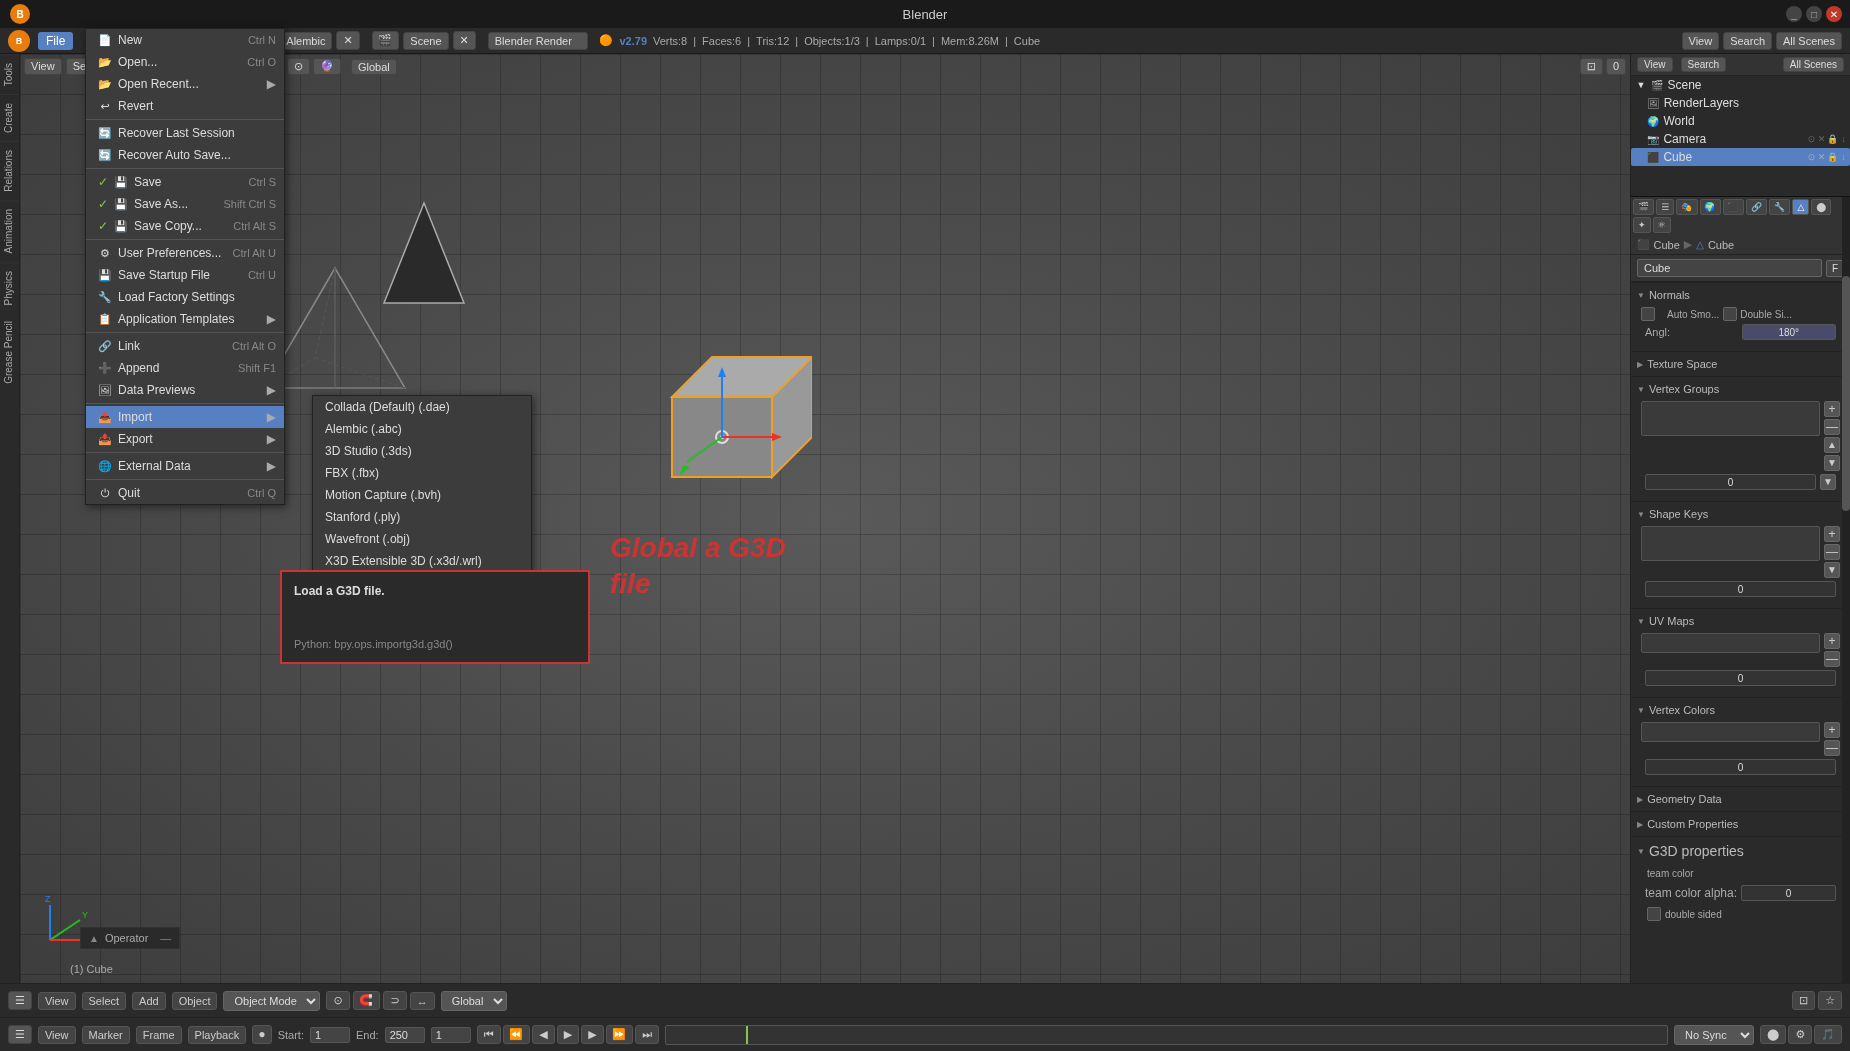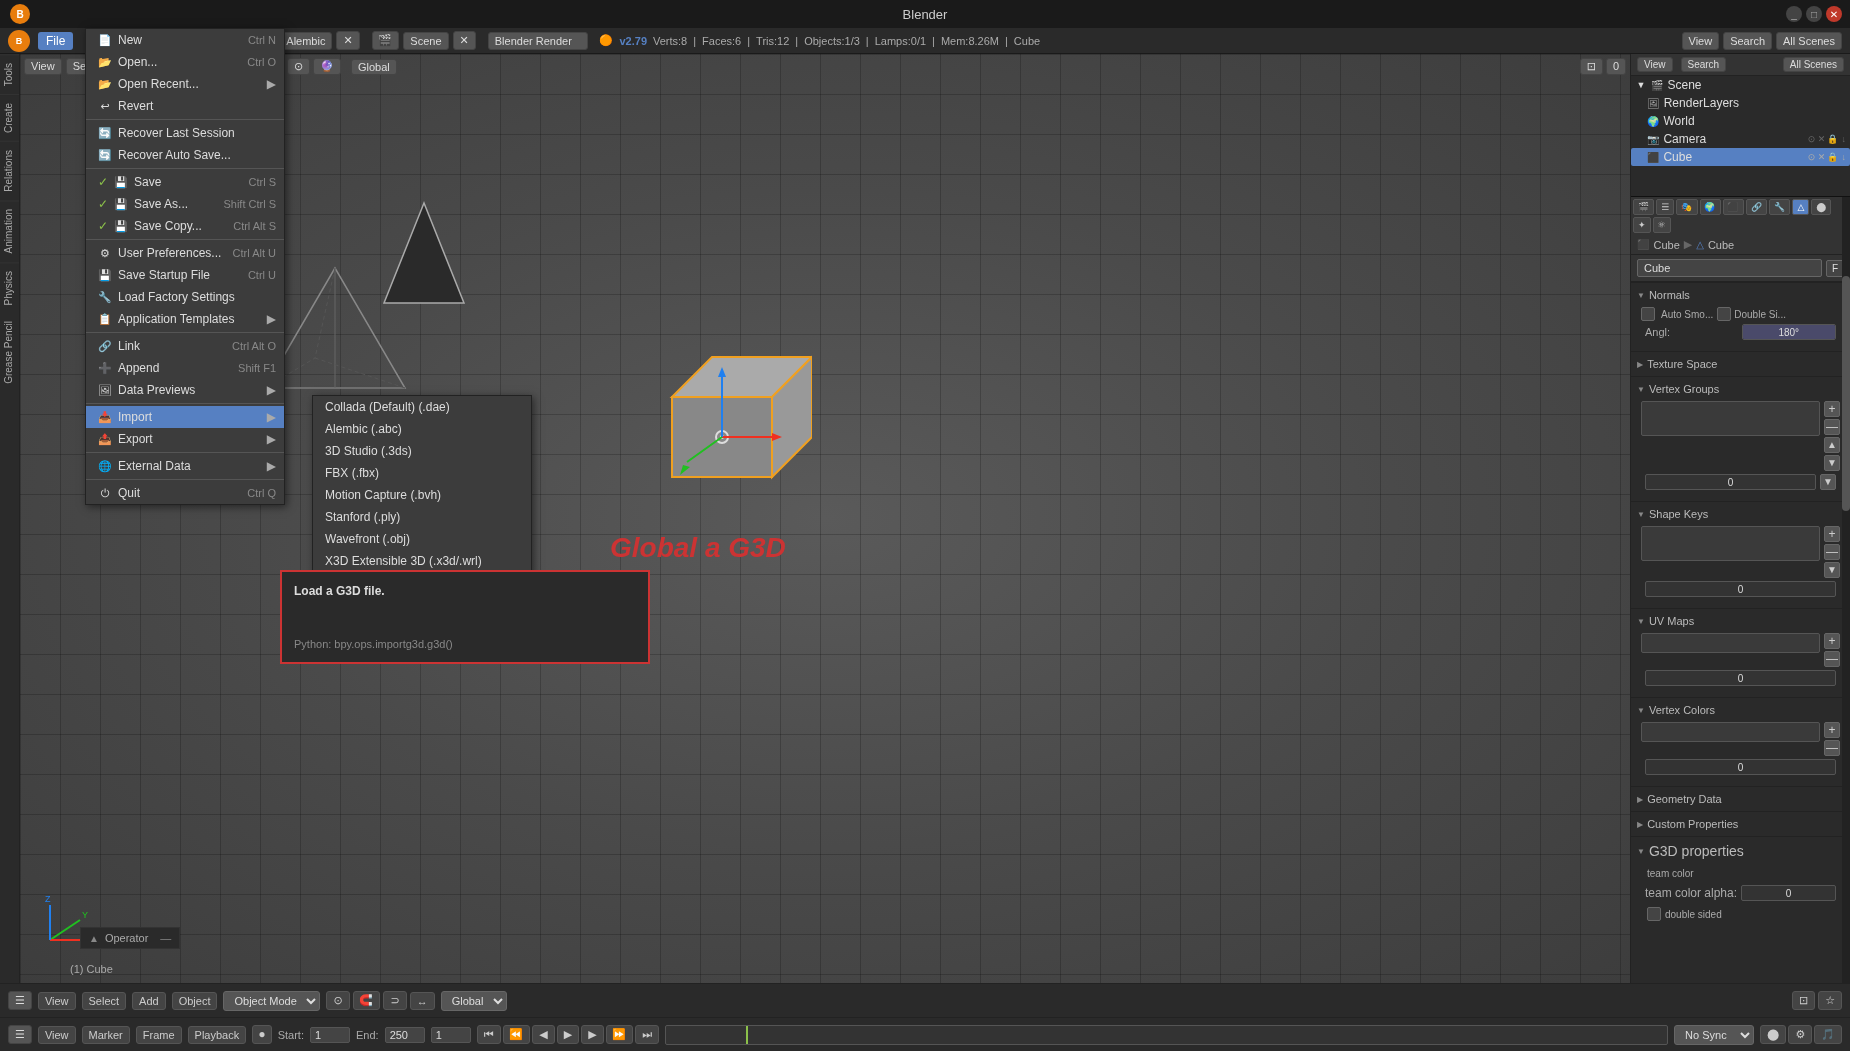--- a/index.html
+++ b/index.html
@@ -795,21 +795,21 @@
 
       <div class="object-name-row">
         <input class="object-name-input" value="Cube" style="">
         <button class="f-btn">F</button>
       </div>
 
       <div class="prop-section">
         <div class="prop-header">Normals</div>
         <div class="section-content">
           <div class="two-col">
-            <div style="display:flex;align-items:center;gap:6px;">
+            <div style="display:flex;align-items:center;gap:12px;">
               <div class="prop-checkbox"></div>
               <span style="font-size:10px;color:#aaa;">Auto Smo...</span>
             </div>
             <div style="display:flex;align-items:center;gap:3px;">
               <div class="prop-checkbox"></div>
               <span style="font-size:10px;color:#aaa;">Double Si...</span>
             </div>
           </div>
           <div class="prop-row">
             <span class="prop-label">Angl:</span>
@@ -1078,21 +1078,21 @@
     <span>Stl (.stl)</span>
   </div>
   <div class="import-submenu-item">
     <span>Scalable Vector Graphics (.svg)</span>
   </div>
   <div class="import-submenu-item highlighted">
     <span>Glest 3D File (.g3d)</span>
   </div>
 </div>
 
-<div class="g3d-tooltip" style="top:570px;left:280px;width:370px;">
+<div class="g3d-tooltip" style="top:570px;left:280px;width:310px;">
   <div class="g3d-tooltip-title">Load a G3D file.</div>
   <div class="g3d-tooltip-python">Python: bpy.ops.importg3d.g3d()</div>
 </div>
 
 <div class="g3d-annotation" style="top:530px;left:610px;line-height:1.3;">
   <span>Global a G3D</span><br>
   <span>file</span>
 </div>
 
 <div class="bottom-bar">

